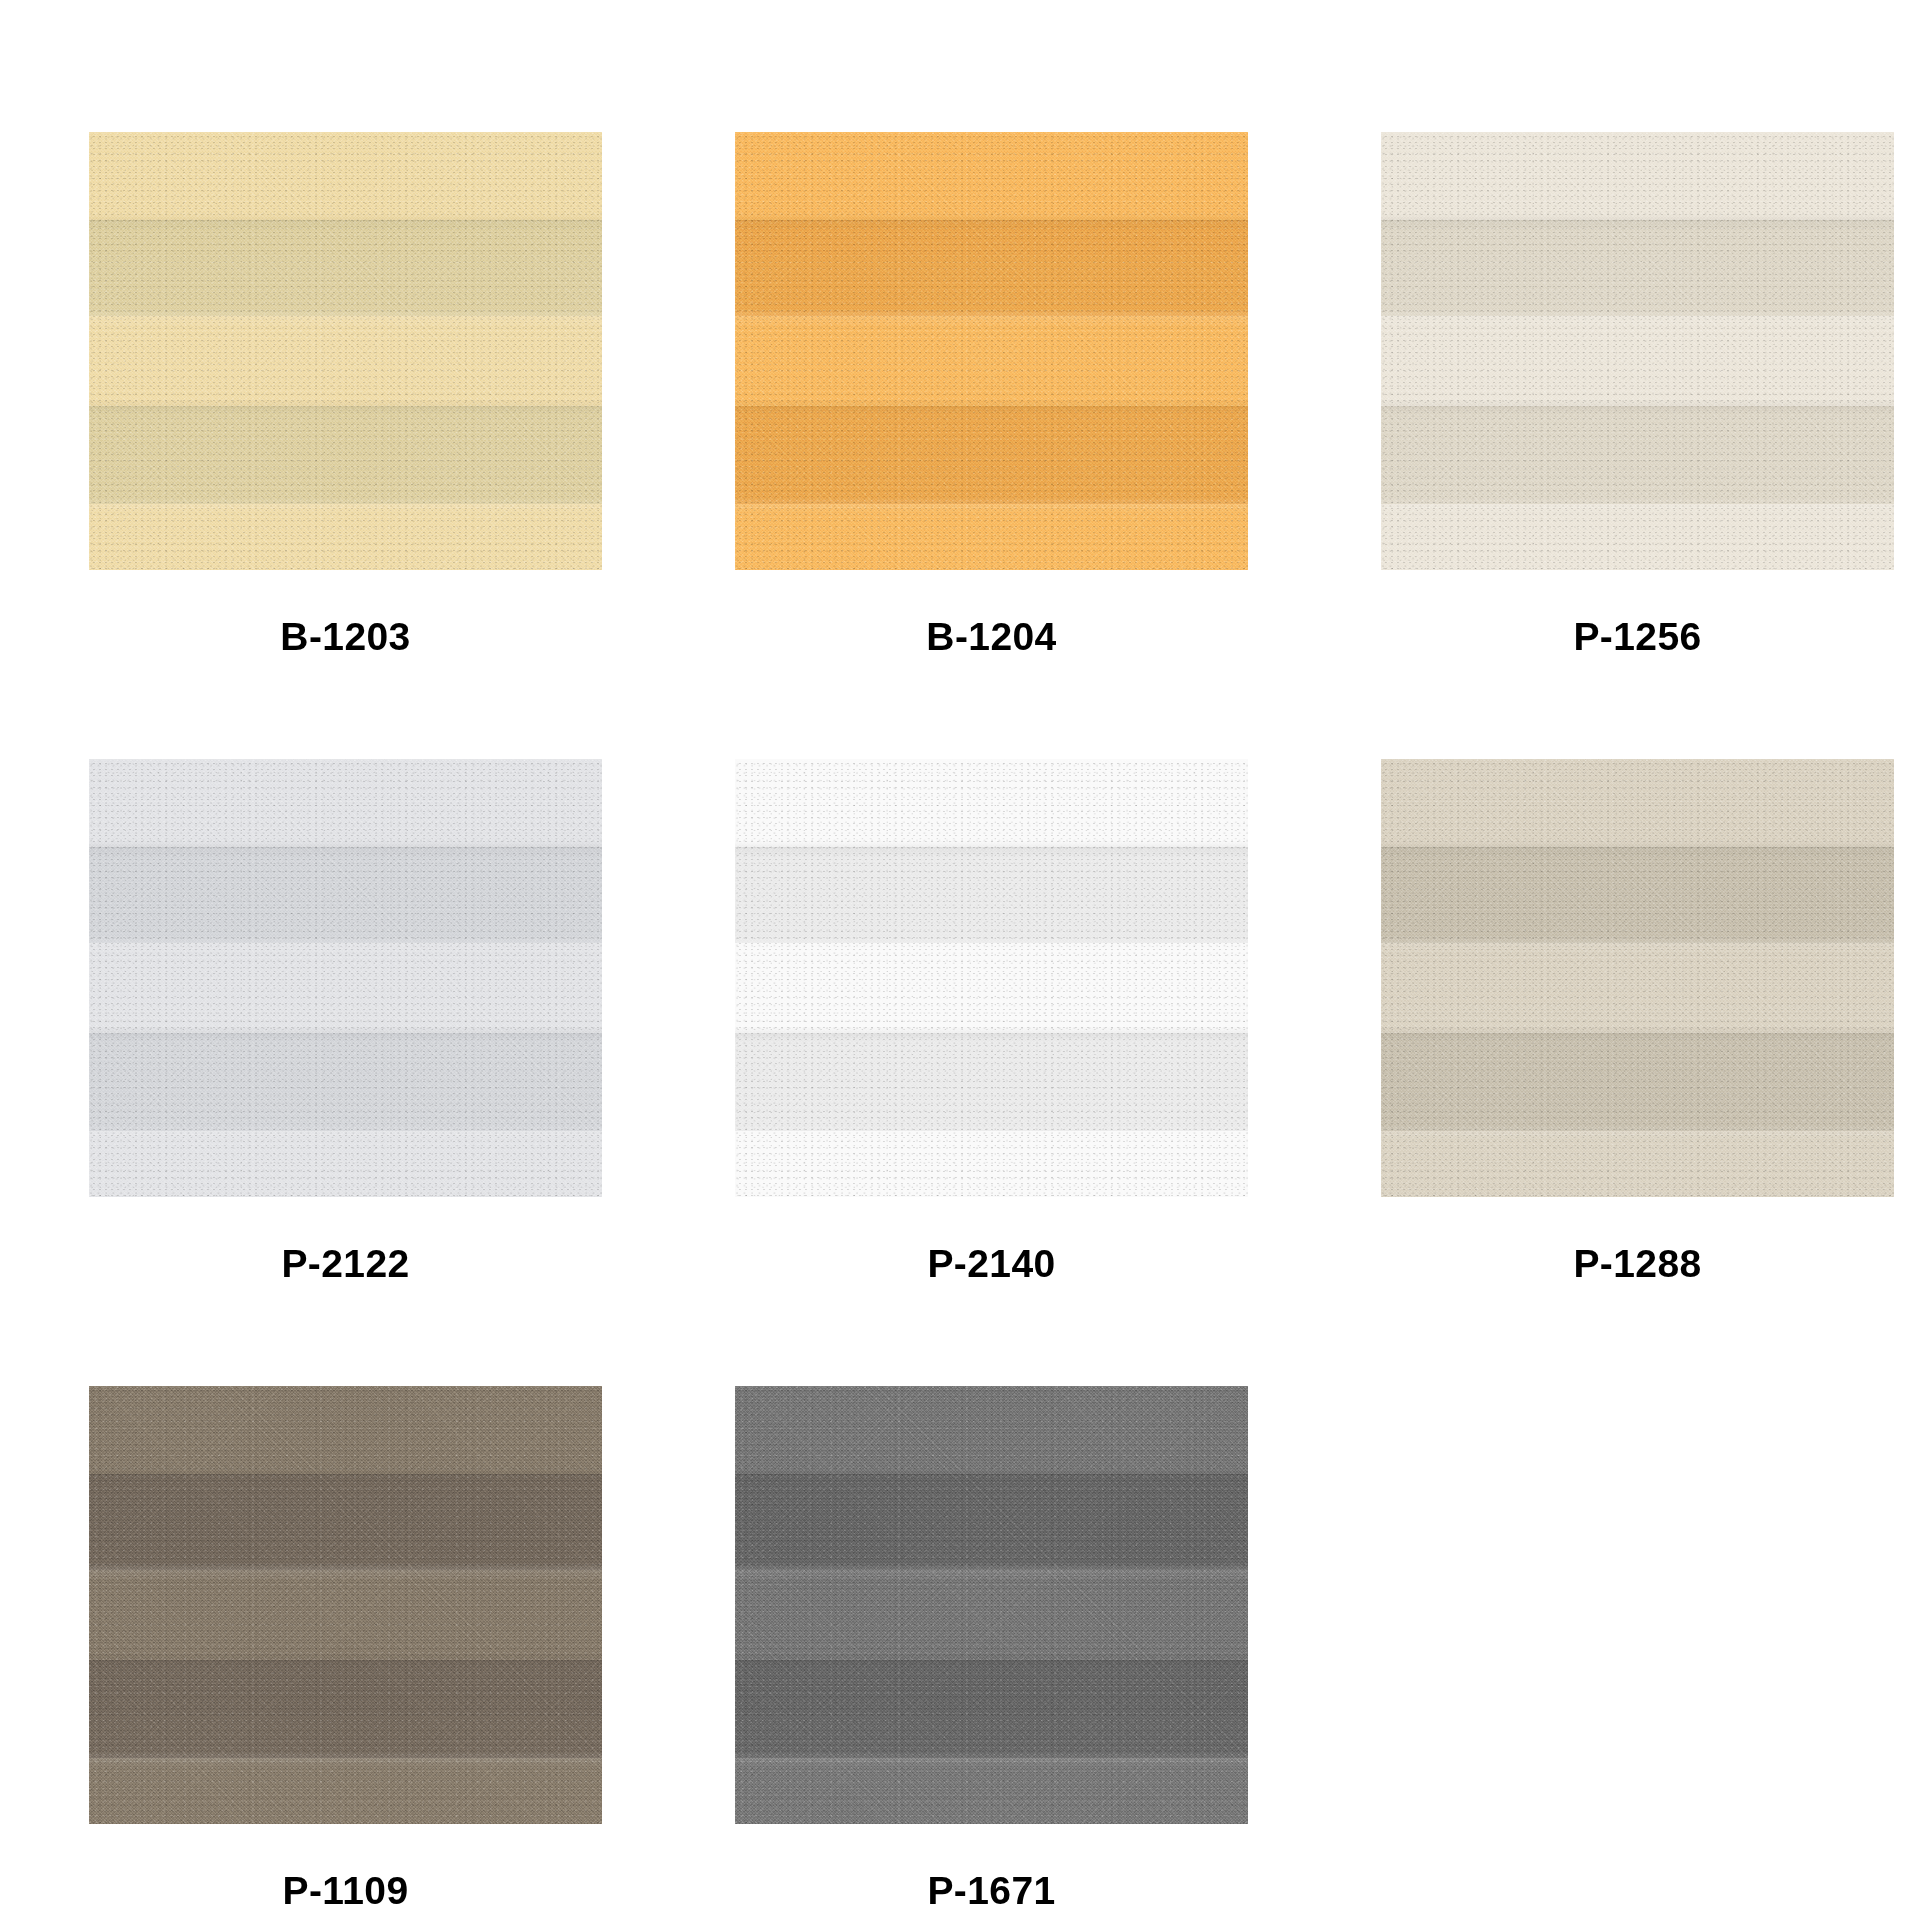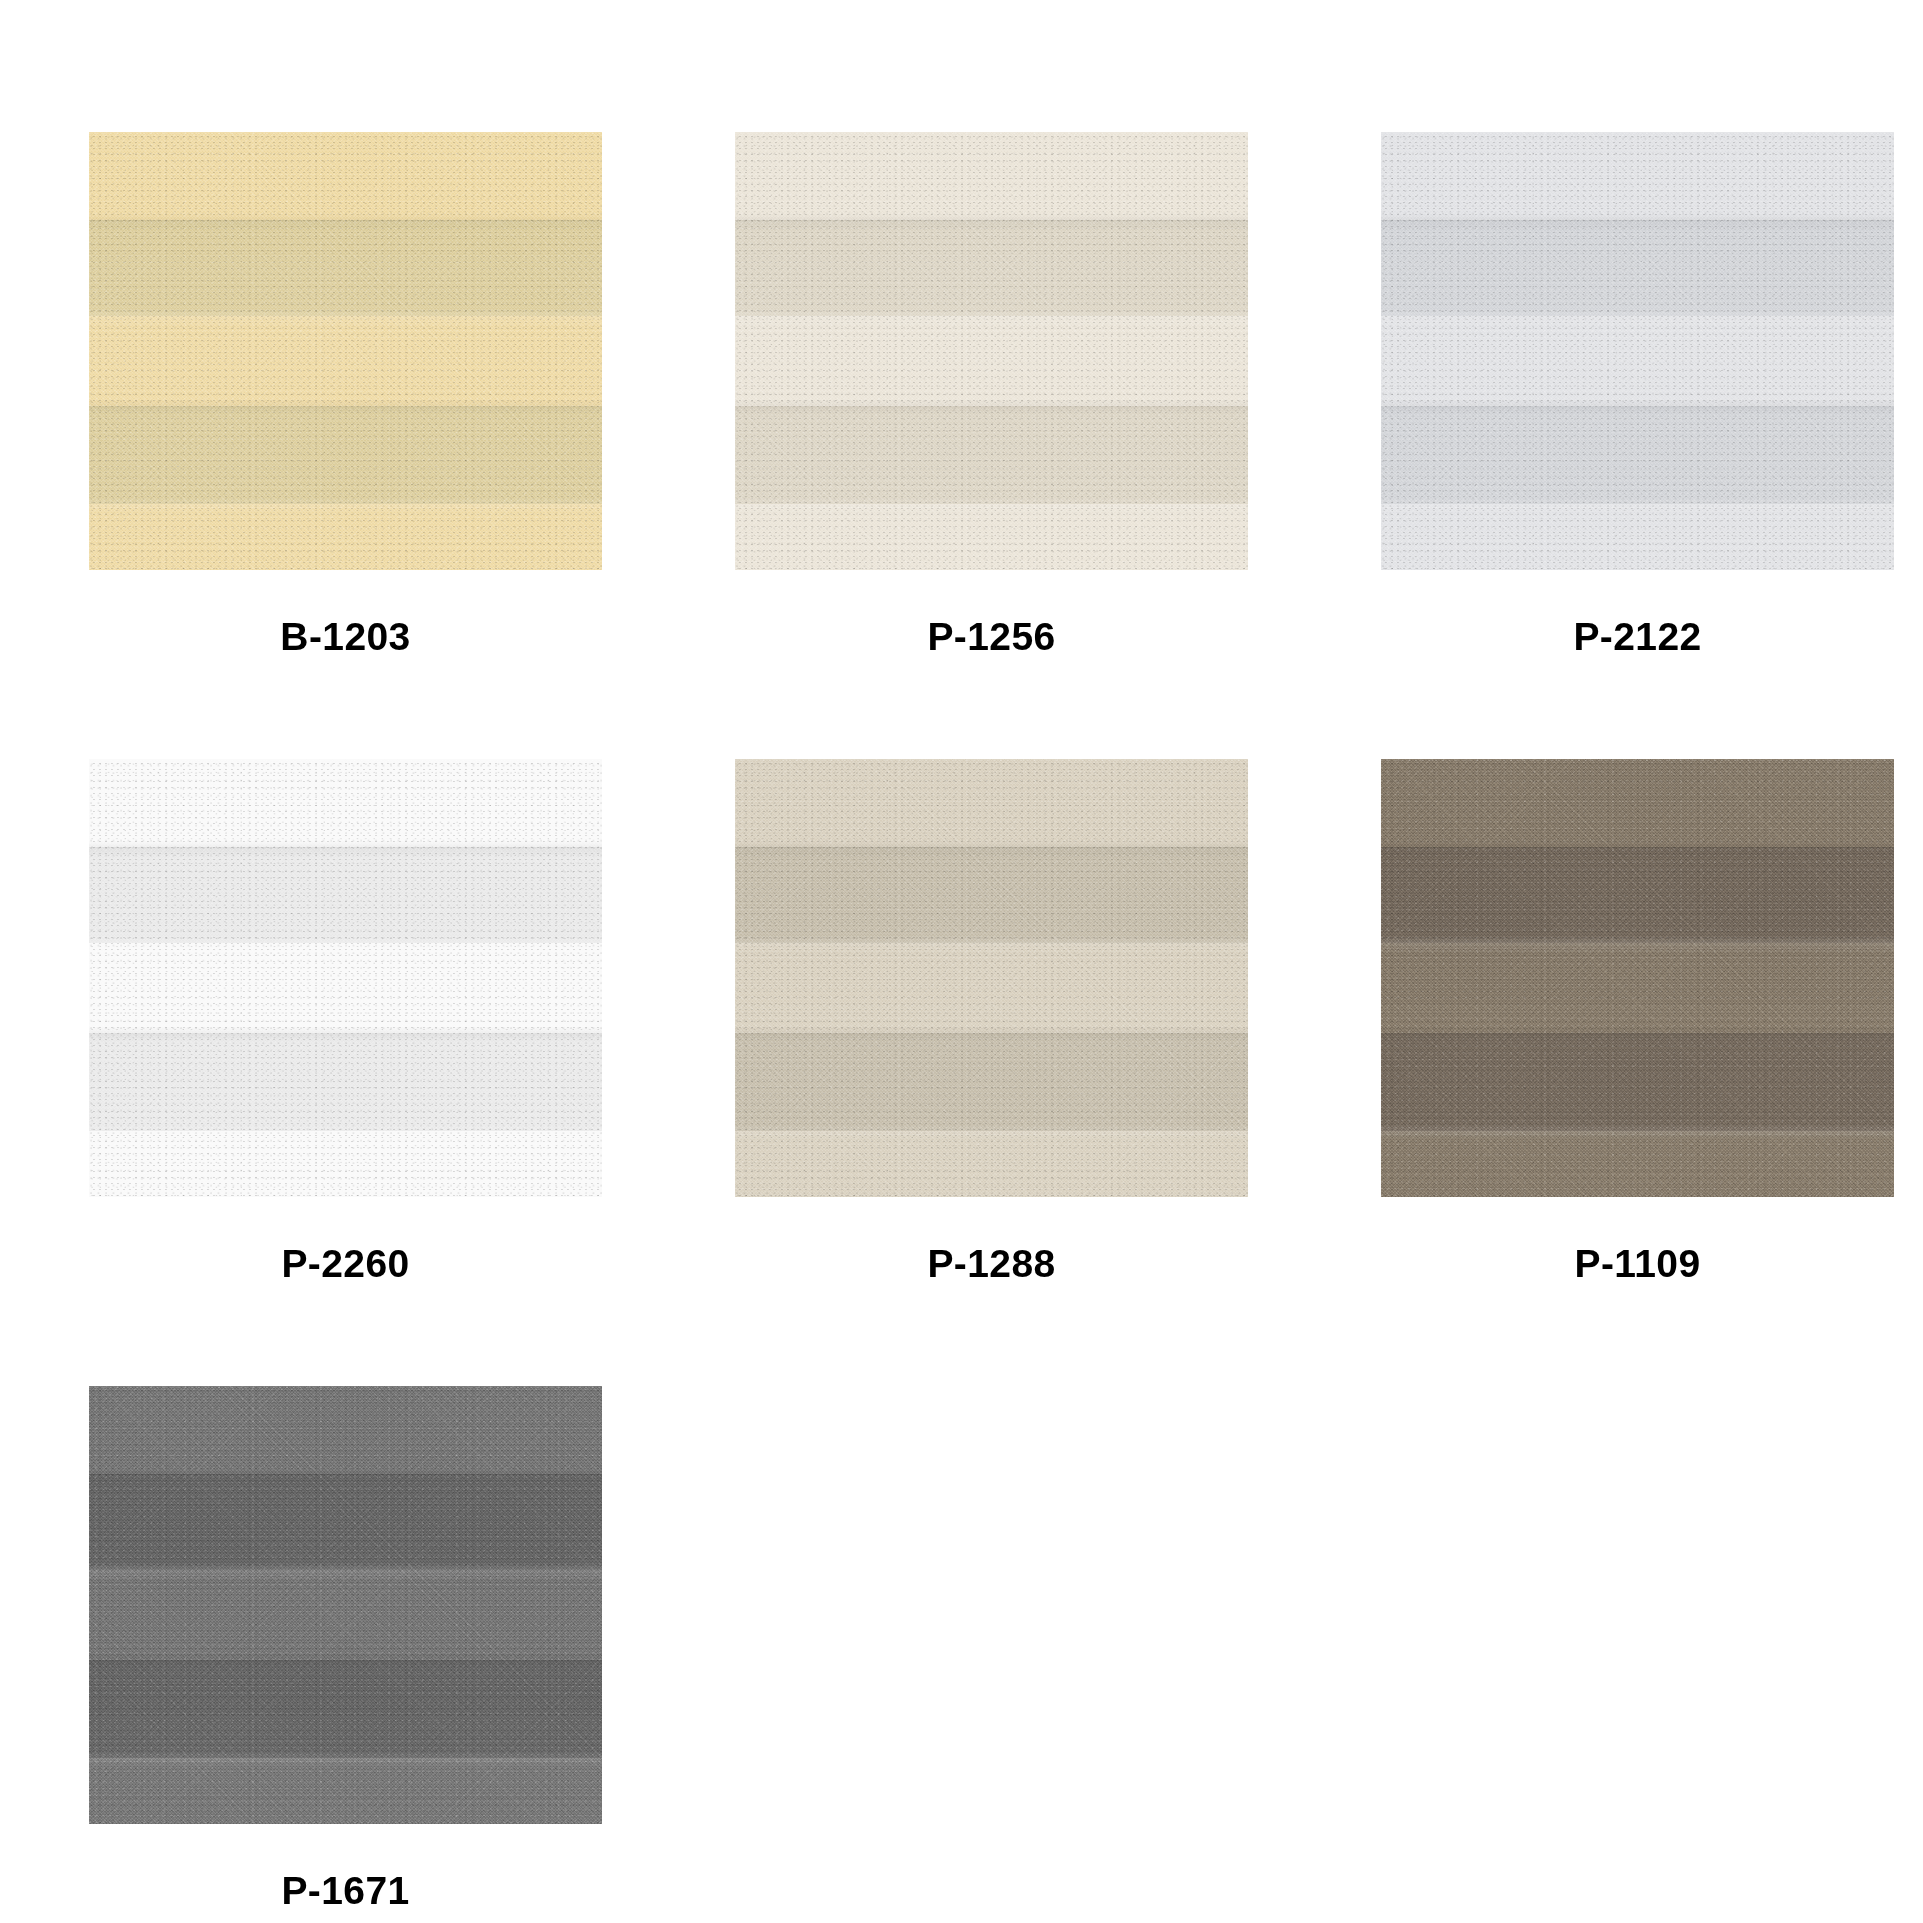--- a/index.html
+++ b/index.html
@@ -146,20 +146,36 @@
           <div class="band b5" style="background: rgb(240, 220, 168);"></div>
         </div>
         <div class="chip-folds"></div>
         <div class="chip-weave"></div>
         <div class="chip-noise"></div>
       </div>
       <div class="swatch-label">B-1203</div>
     </div>
     <div class="swatch-cell">
       <div class="swatch-chip">
+        <div class="chip-base" style="background: rgb(246, 180, 90);"></div>
+        <div class="chip-bands">
+          <div class="band b1" style="background: rgb(249, 185, 95);"></div>
+          <div class="band b2" style="background: rgb(236, 166, 76);"></div>
+          <div class="band b3" style="background: rgb(249, 185, 95);"></div>
+          <div class="band b4" style="background: rgb(236, 166, 76);"></div>
+          <div class="band b5" style="background: rgb(249, 185, 95);"></div>
+        </div>
+        <div class="chip-folds"></div>
+        <div class="chip-weave"></div>
+        <div class="chip-noise"></div>
+      </div>
+      <div class="swatch-label">B-1204</div>
+    </div>
+    <div class="swatch-cell">
+      <div class="swatch-chip">
         <div class="chip-base" style="background: rgb(230, 224, 210);"></div>
         <div class="chip-bands">
           <div class="band b1" style="background: rgb(236, 230, 218);"></div>
           <div class="band b2" style="background: rgb(222, 215, 199);"></div>
           <div class="band b3" style="background: rgb(236, 230, 218);"></div>
           <div class="band b4" style="background: rgb(222, 215, 199);"></div>
           <div class="band b5" style="background: rgb(236, 230, 218);"></div>
         </div>
         <div class="chip-folds"></div>
         <div class="chip-weave"></div>
@@ -190,21 +206,21 @@
           <div class="band b1" style="background: rgb(250, 250, 250);"></div>
           <div class="band b2" style="background: rgb(235, 235, 235);"></div>
           <div class="band b3" style="background: rgb(250, 250, 250);"></div>
           <div class="band b4" style="background: rgb(235, 235, 235);"></div>
           <div class="band b5" style="background: rgb(250, 250, 250);"></div>
         </div>
         <div class="chip-folds"></div>
         <div class="chip-weave"></div>
         <div class="chip-noise"></div>
       </div>
-      <div class="swatch-label">P-2260</div>
+      <div class="swatch-label">P-2140</div>
     </div>
     <div class="swatch-cell">
       <div class="swatch-chip">
         <div class="chip-base" style="background: rgb(211, 203, 185);"></div>
         <div class="chip-bands">
           <div class="band b1" style="background: rgb(219, 211, 194);"></div>
           <div class="band b2" style="background: rgb(200, 192, 174);"></div>
           <div class="band b3" style="background: rgb(219, 211, 194);"></div>
           <div class="band b4" style="background: rgb(200, 192, 174);"></div>
           <div class="band b5" style="background: rgb(219, 211, 194);"></div>

